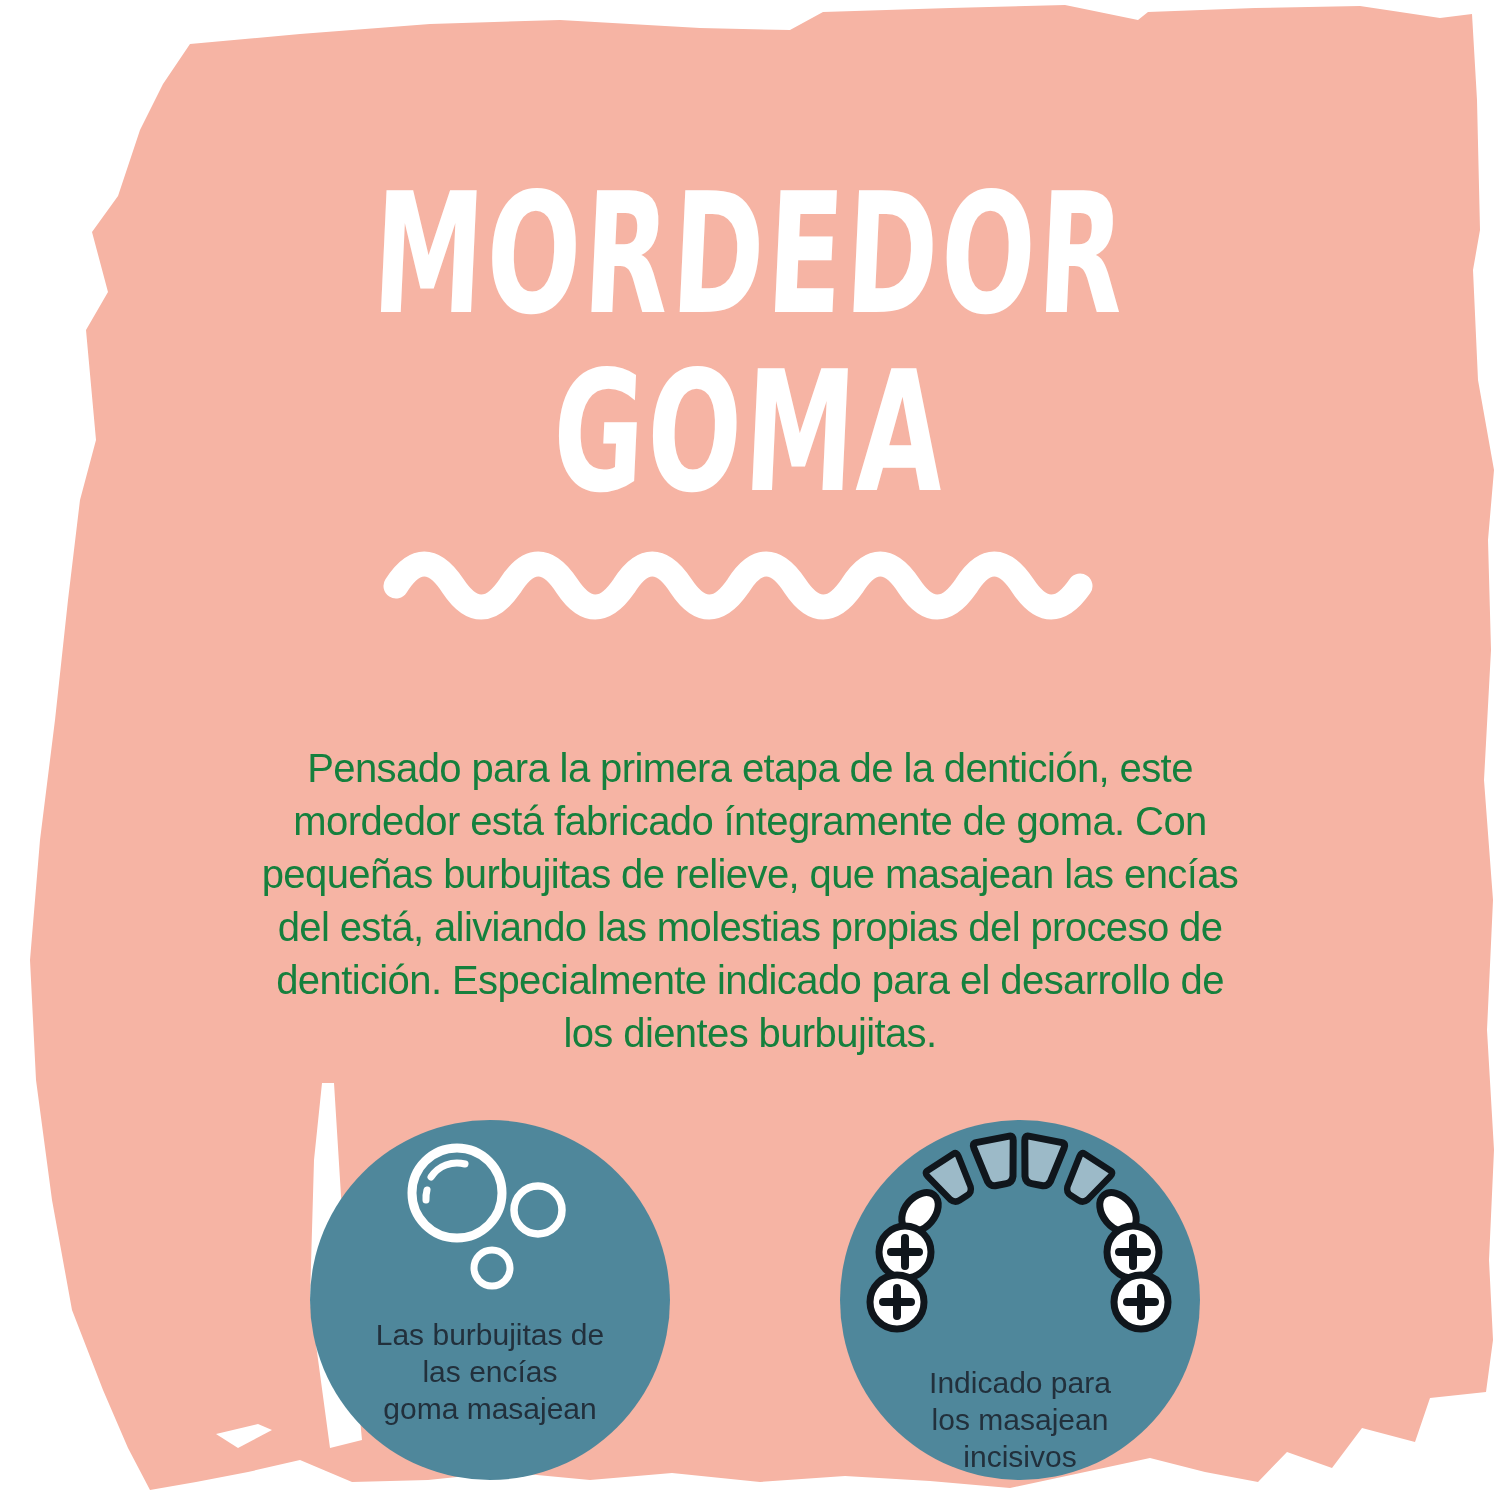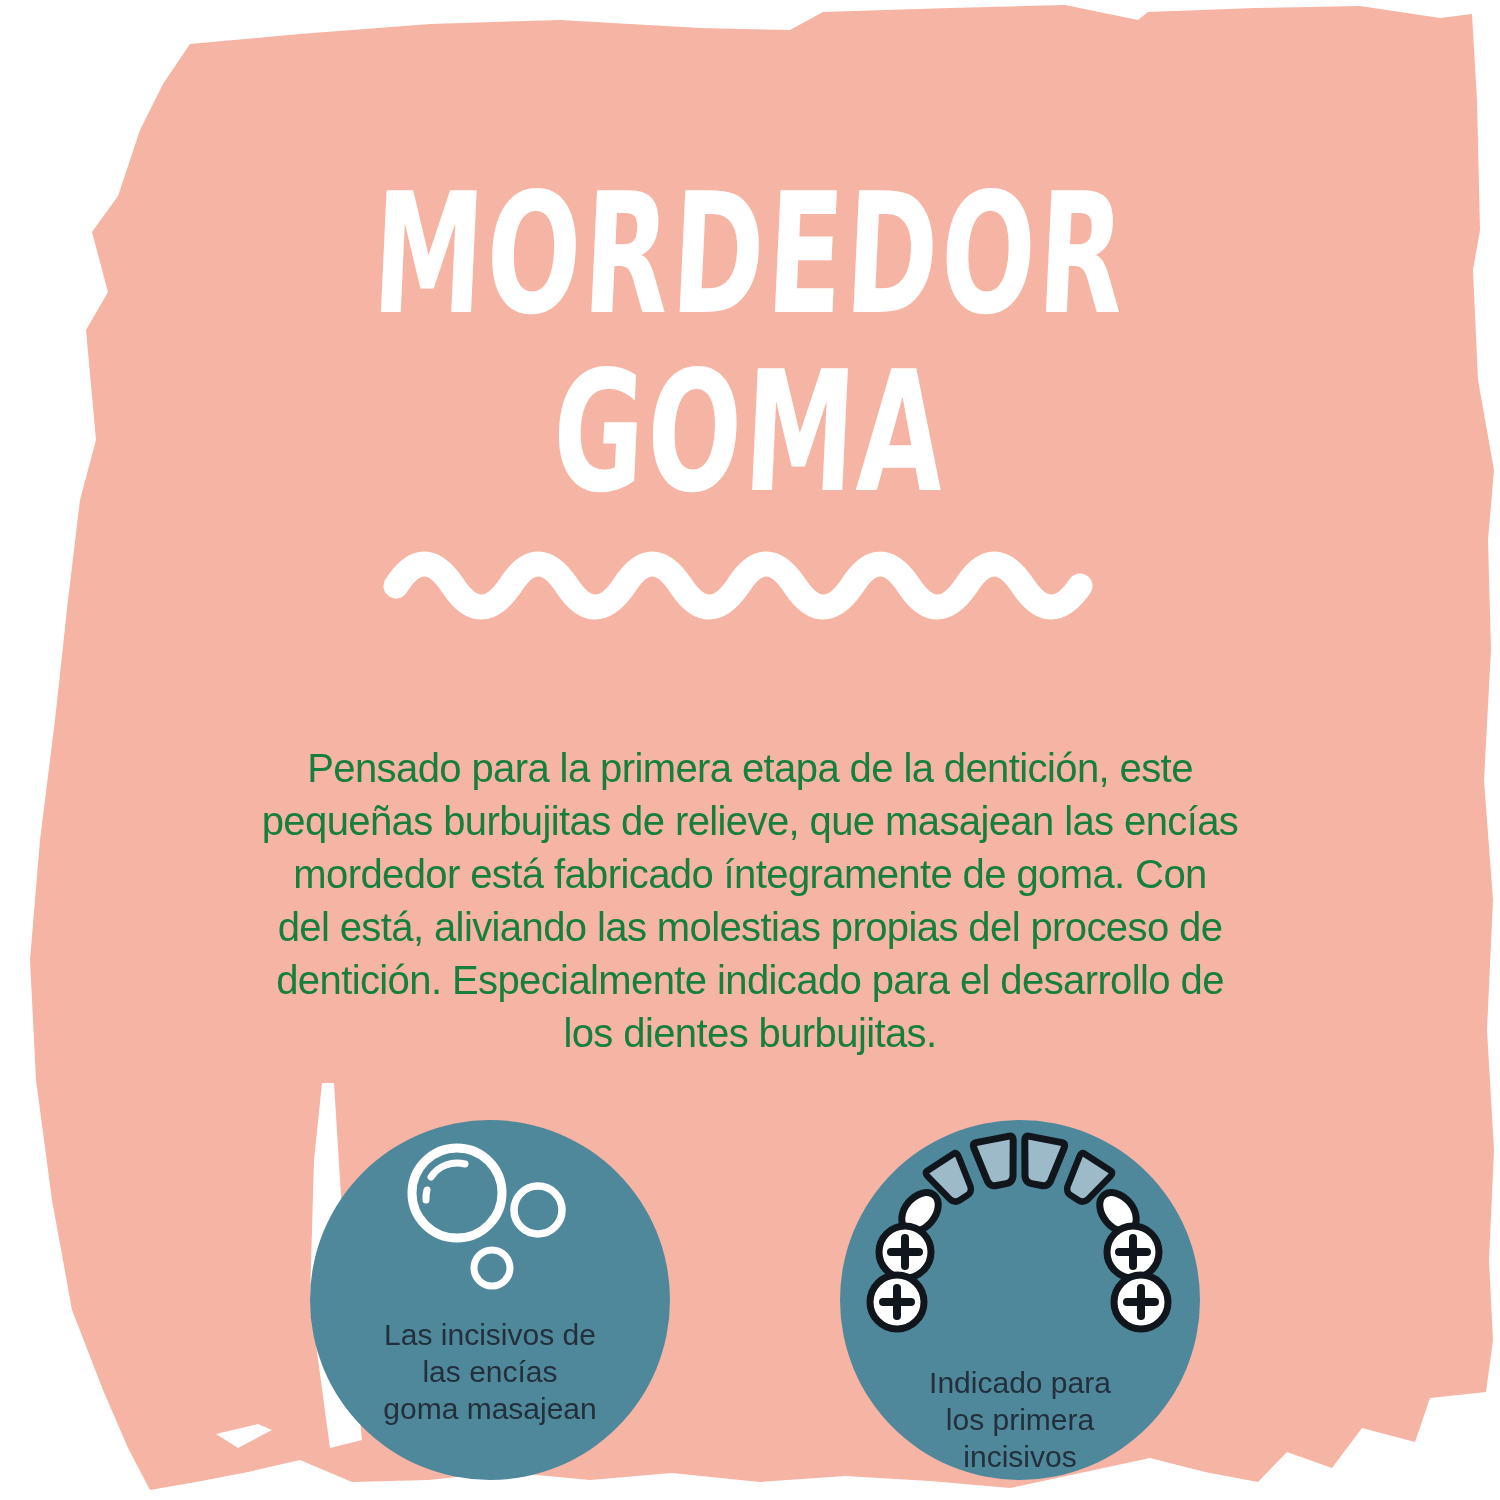--- a/index.html
+++ b/index.html
@@ -80,40 +80,40 @@
          q 28 -44 57 0 q 28 42 57 0 q 28 -44 57 0 q 28 42 57 0"></path>
   </svg>
 
   <div class="title">
     <div class="title-line">MORDEDOR</div>
     <div class="title-line">GOMA</div>
   </div>
 
   <div class="desc">
     <div class="desc-line">Pensado para la primera etapa de la dentición, este</div>
+    <div class="desc-line">mordedor está fabricado íntegramente de goma. Con</div>
     <div class="desc-line">pequeñas burbujitas de relieve, que masajean las encías</div>
-    <div class="desc-line">mordedor está fabricado íntegramente de goma. Con</div>
     <div class="desc-line">del está, aliviando las molestias propias del proceso de</div>
     <div class="desc-line">dentición. Especialmente indicado para el desarrollo de</div>
     <div class="desc-line">los dientes burbujitas.</div>
   </div>
 
   <div class="feature-circle circle-bubbles">
     <svg viewBox="0 0 360 360" aria-hidden="true">
       <circle cx="180" cy="180" r="180" fill="#4f879b"></circle>
       <g fill="none" stroke="#ffffff" stroke-linecap="round">
         <circle cx="147" cy="73" r="45" stroke-width="9"></circle>
         <path d="M 121 57 A 31 31 0 0 1 155 44" stroke-width="7"></path>
         <path d="M 116 80 A 31 31 0 0 1 117 70" stroke-width="7"></path>
         <circle cx="228" cy="90" r="24" stroke-width="7.5"></circle>
         <circle cx="182" cy="148" r="18" stroke-width="7"></circle>
       </g>
     </svg>
     <div class="circle-label">
-      <div>Las incisivos de</div>
+      <div>Las burbujitas de</div>
       <div>las encías</div>
       <div>goma masajean</div>
     </div>
   </div>
 
   <div class="feature-circle circle-teeth">
     <svg viewBox="0 0 360 360" aria-hidden="true">
       <circle cx="180" cy="180" r="180" fill="#4f879b"></circle>
       <g stroke="#10161c" stroke-width="7" stroke-linejoin="round">
 
@@ -132,18 +132,18 @@
       </g>
       <g stroke="#10161c" stroke-width="8" stroke-linecap="round">
         <path d="M 51 132 H 79 M 65 118 V 146"></path>
         <path d="M 43 182 H 71 M 57 168 V 196"></path>
         <path d="M 279 132 H 307 M 293 118 V 146"></path>
         <path d="M 287 182 H 315 M 301 168 V 196"></path>
       </g>
     </svg>
     <div class="circle-label">
       <div>Indicado para</div>
-      <div>los primera</div>
+      <div>los masajean</div>
       <div>incisivos</div>
     </div>
   </div>
 
 </div>
 
 </body></html>

